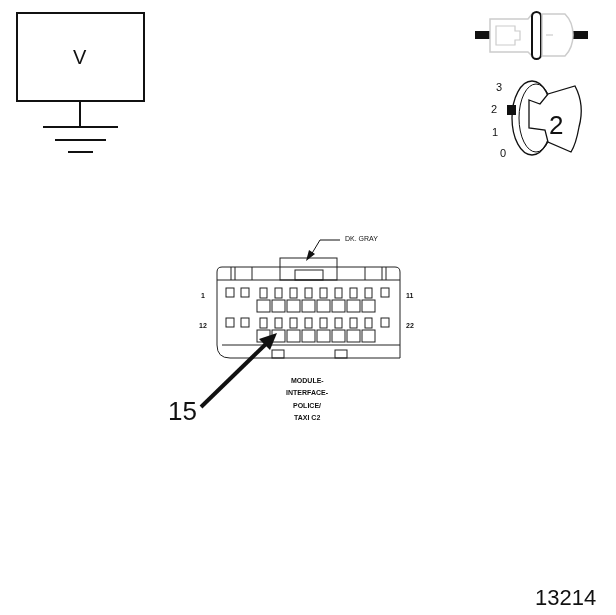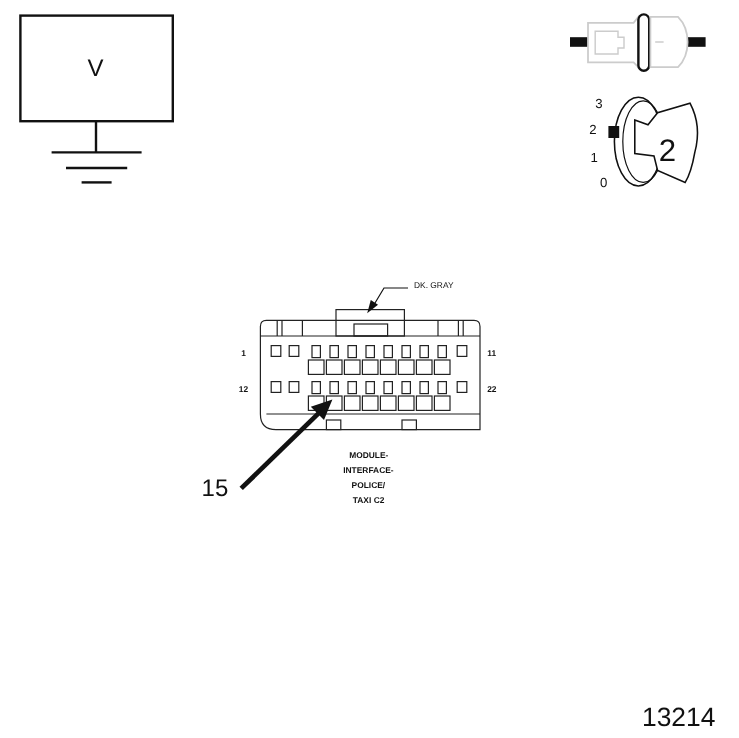--- a/index.html
+++ b/index.html
@@ -123,14 +123,14 @@
 <div class="lbl" style="left:201px;top:292px;font-size:7px;font-weight:bold;">1</div>
 <div class="lbl" style="left:406px;top:292px;font-size:7px;font-weight:bold;">11</div>
 <div class="lbl" style="left:199px;top:322px;font-size:7px;font-weight:bold;">12</div>
 <div class="lbl" style="left:406px;top:322px;font-size:7px;font-weight:bold;">22</div>
 
 <div class="lbl" style="left:291px;top:377px;font-size:7px;font-weight:bold;">MODULE-</div>
 <div class="lbl" style="left:286px;top:389px;font-size:7px;font-weight:bold;">INTERFACE-</div>
 <div class="lbl" style="left:293px;top:402px;font-size:7px;font-weight:bold;">POLICE/</div>
 <div class="lbl" style="left:294px;top:414px;font-size:7px;font-weight:bold;">TAXI C2</div>
 
-<div class="lbl" style="left:168px;top:396px;font-size:20px;">15</div>
+<div class="lbl" style="left:168px;top:396px;font-size:26px;">15</div>
 <div class="lbl" style="left:535px;top:585px;font-size:22px;">13214</div>
 
 </body></html>

